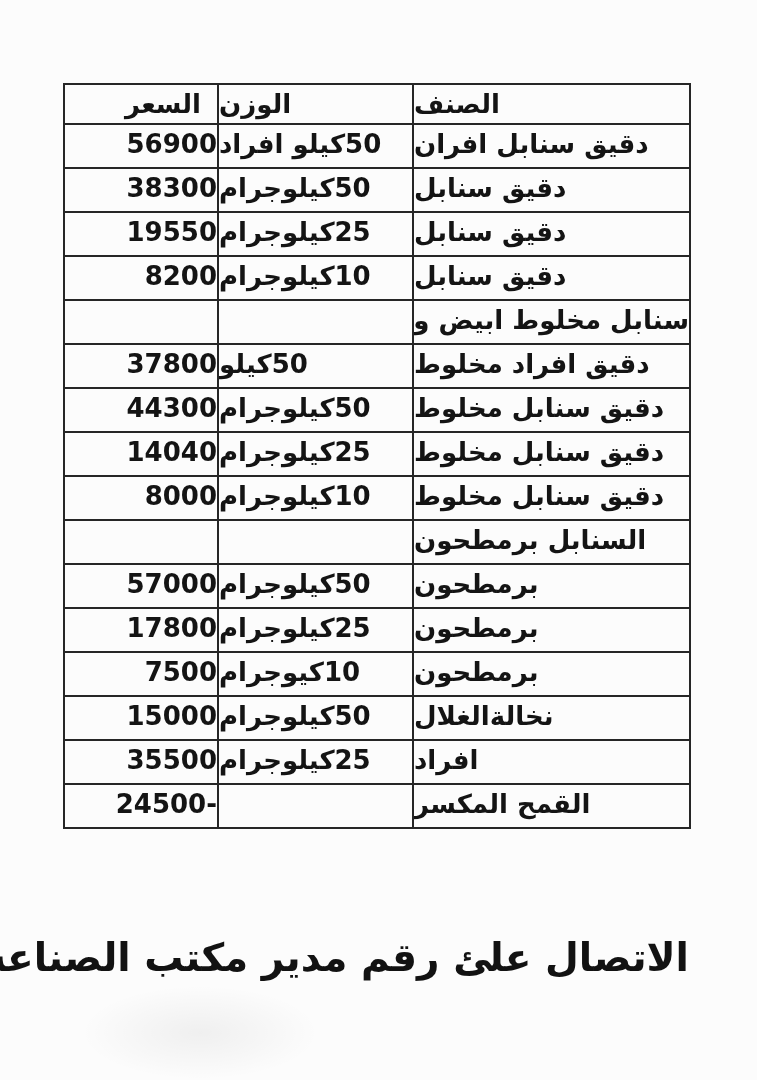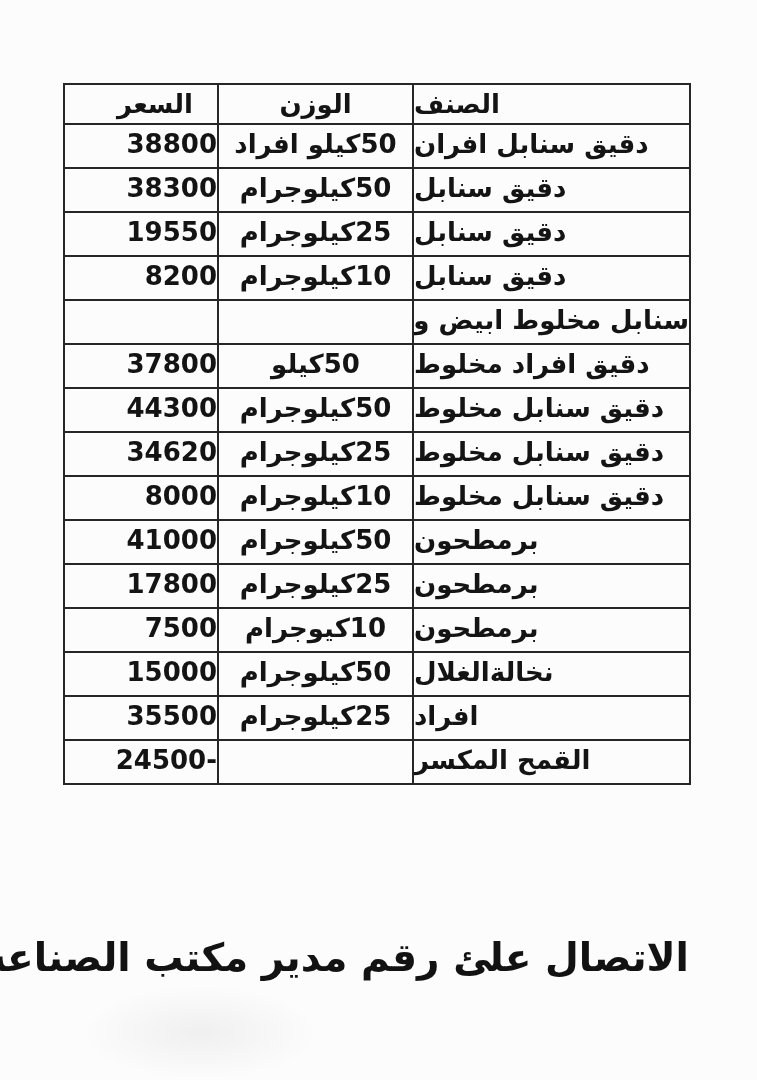--- a/index.html
+++ b/index.html
@@ -41,24 +41,24 @@
     padding: 4px 0 0 0;
     font-size: 26px;
     line-height: 30px;
     white-space: pre;
     overflow: hidden;
   }
   .price-table tr { height: 44px; }
   .price-table tr.header-row { height: 40px; }
 
   .cell-item   { text-align: left; padding-right: 9px;  }
-  .cell-weight { text-align: center; }
+  .cell-weight { text-align: left; }
   .cell-price  { text-align: right; padding-right: 10px; }
 
-  .header-row .cell-price { padding-right: 24px; }
+  .header-row .cell-price { padding-right: 16px; }
 
   .small-item  { font-size: 19px; padding-top: 8px; line-height: 24px; }
 
   .footer-note {
     position: absolute;
     top: 838px;
     right: 68px;
     direction: rtl;
     text-align: right;
     font-weight: 700;
@@ -81,21 +81,21 @@
   </colgroup>
   <tbody>
     <tr class="header-row">
       <td class="cell-item">الصنف</td>
       <td class="cell-weight">الوزن</td>
       <td class="cell-price">السعر</td>
     </tr>
     <tr>
       <td class="cell-item">دقيق سنابل افران</td>
       <td class="cell-weight">50كيلو افراد</td>
-      <td class="cell-price">38800</td>
+      <td class="cell-price">56900</td>
     </tr>
     <tr>
       <td class="cell-item">دقيق سنابل</td>
       <td class="cell-weight">50كيلوجرام</td>
       <td class="cell-price">38300</td>
     </tr>
     <tr>
       <td class="cell-item">دقيق سنابل</td>
       <td class="cell-weight">25كيلوجرام</td>
       <td class="cell-price">19550</td>
@@ -116,31 +116,36 @@
       <td class="cell-price">37800</td>
     </tr>
     <tr>
       <td class="cell-item">دقيق سنابل مخلوط</td>
       <td class="cell-weight">50كيلوجرام</td>
       <td class="cell-price">44300</td>
     </tr>
     <tr>
       <td class="cell-item">دقيق سنابل مخلوط</td>
       <td class="cell-weight">25كيلوجرام</td>
-      <td class="cell-price">34620</td>
+      <td class="cell-price">14040</td>
     </tr>
     <tr>
       <td class="cell-item">دقيق سنابل مخلوط</td>
       <td class="cell-weight">10كيلوجرام</td>
       <td class="cell-price">8000</td>
     </tr>
     <tr>
+      <td class="cell-item">السنابل برمطحون</td>
+      <td class="cell-weight"></td>
+      <td class="cell-price"></td>
+    </tr>
+    <tr>
       <td class="cell-item">برمطحون</td>
       <td class="cell-weight">50كيلوجرام</td>
-      <td class="cell-price">41000</td>
+      <td class="cell-price">57000</td>
     </tr>
     <tr>
       <td class="cell-item">برمطحون</td>
       <td class="cell-weight">25كيلوجرام</td>
       <td class="cell-price">17800</td>
     </tr>
     <tr>
       <td class="cell-item">برمطحون</td>
       <td class="cell-weight">10كيوجرام</td>
       <td class="cell-price">7500</td>

